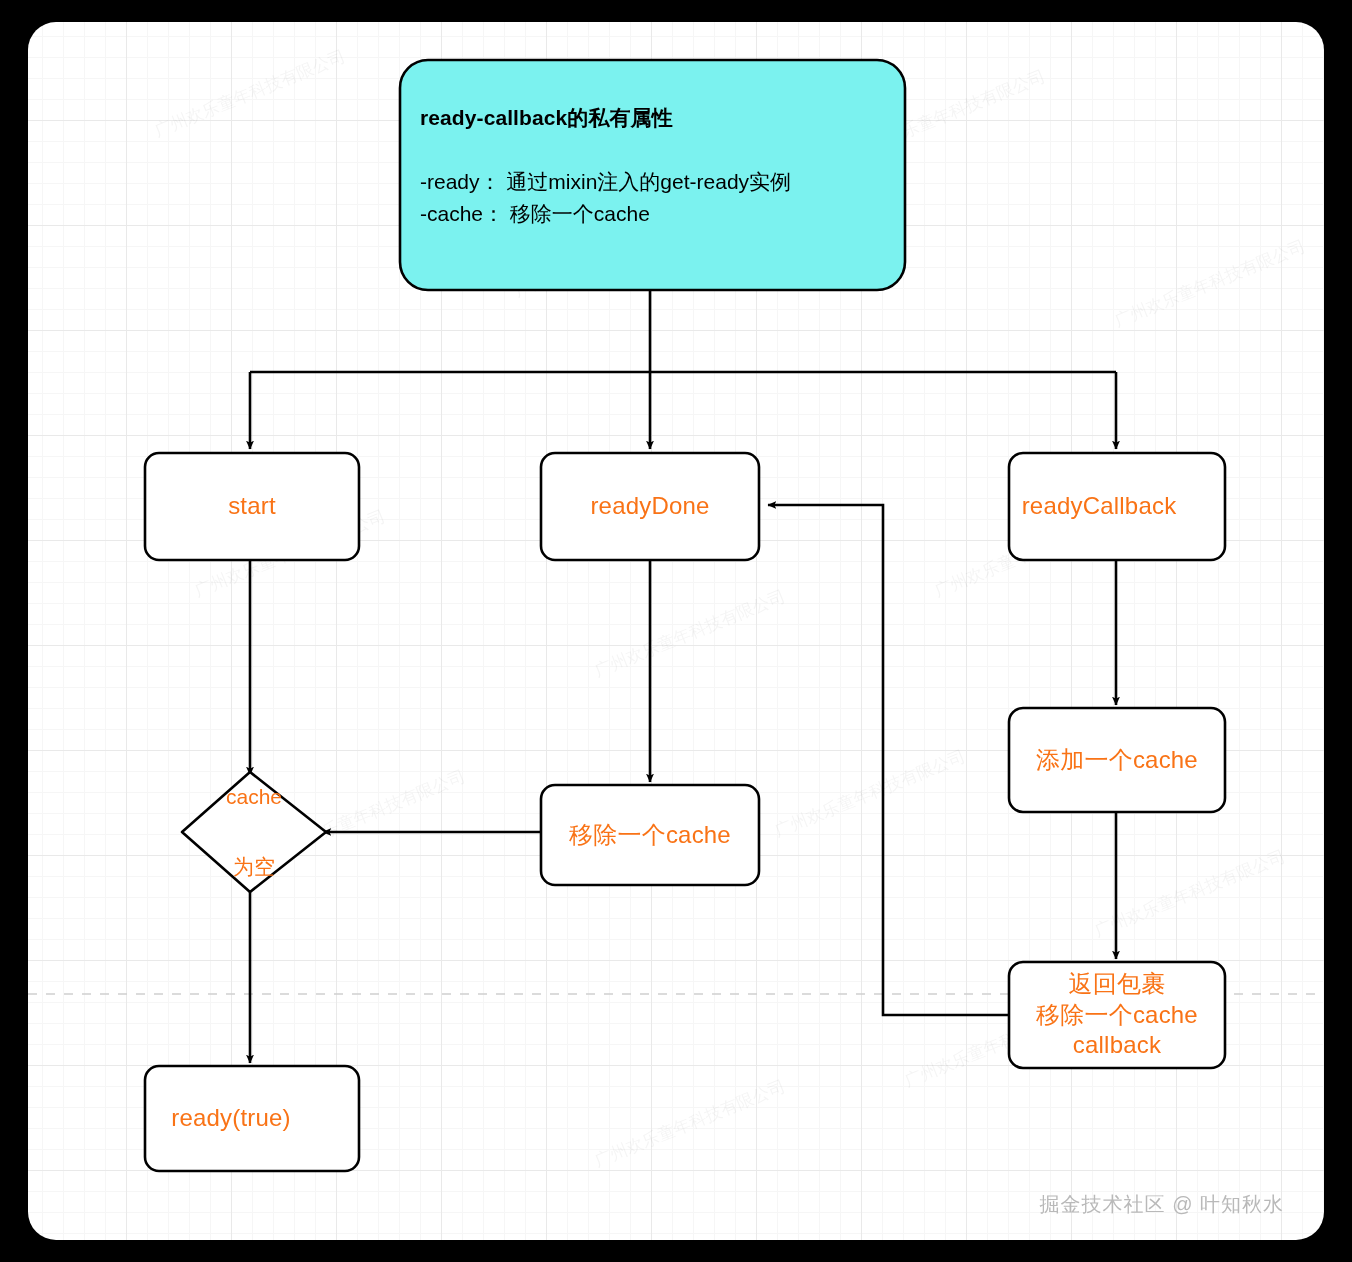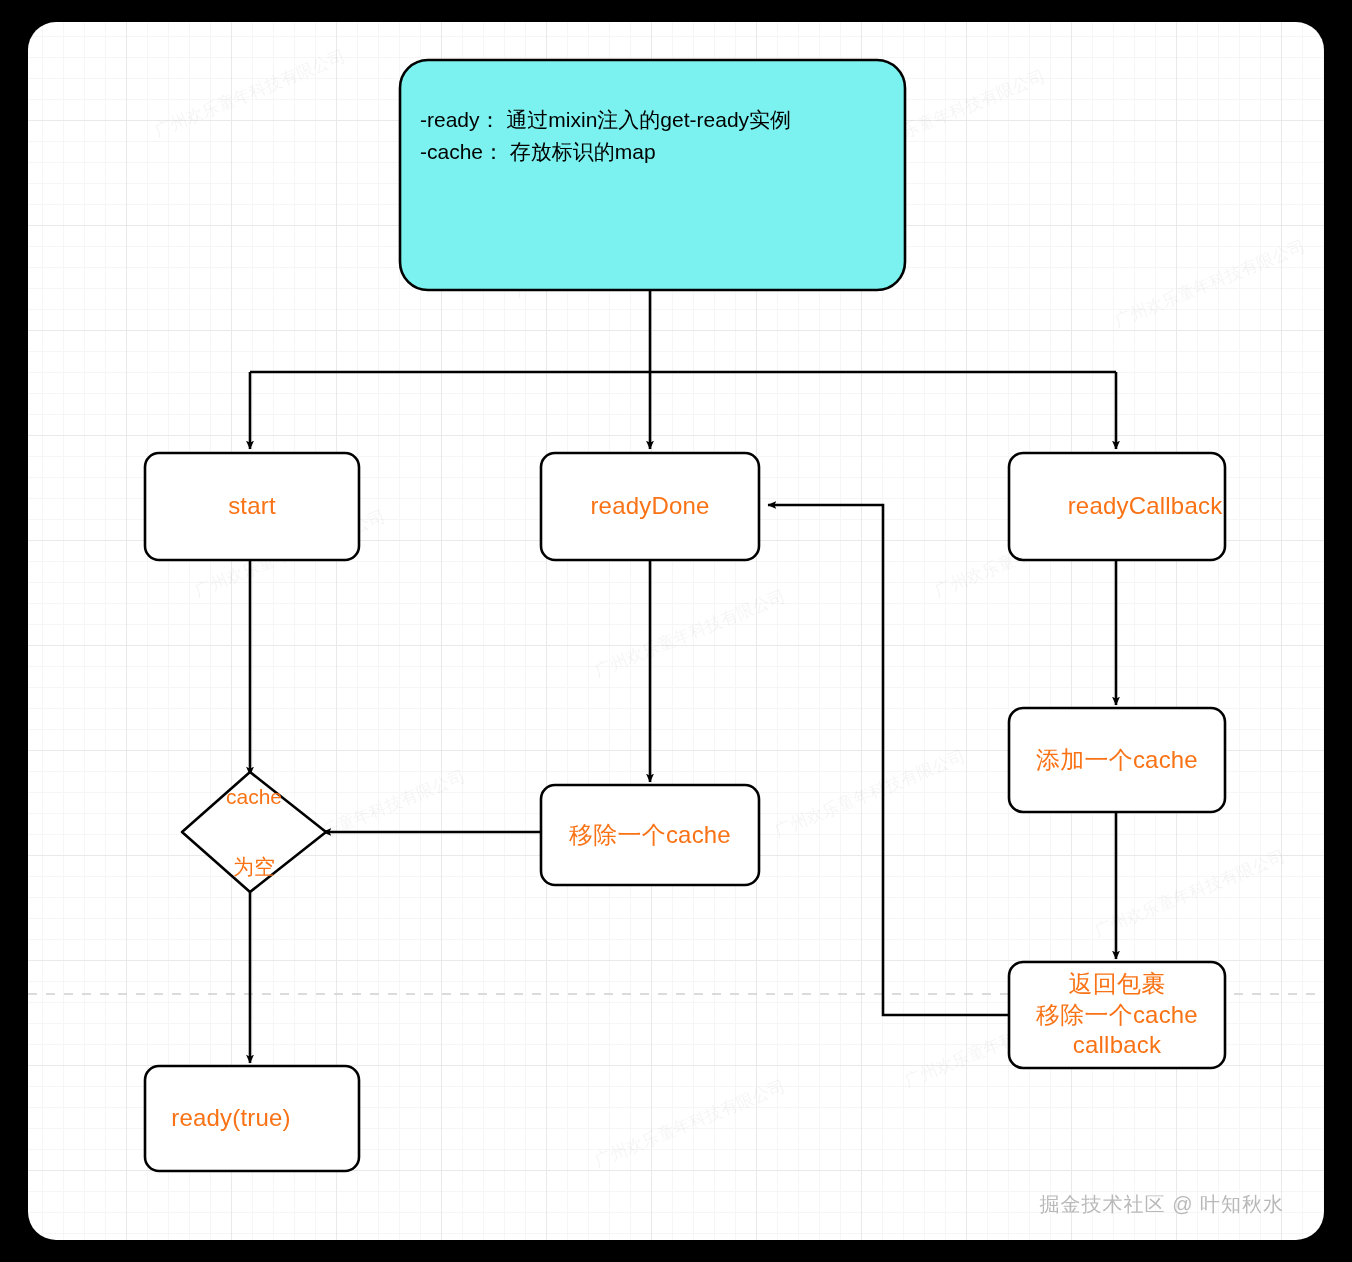--- a/index.html
+++ b/index.html
@@ -172,29 +172,30 @@
     <rect x="541" y="785" width="218" height="100" rx="14" ry="14" fill="#ffffff" stroke="#000000" stroke-width="2.6"></rect>
 
     <path d="M 250 772 L 326 832 L 250 892 L 182 832 Z" fill="#ffffff" stroke="#000000" stroke-width="2.6" stroke-linejoin="round"></path>
 
     <rect x="1009" y="962" width="216" height="106" rx="14" ry="14" fill="#ffffff" stroke="#000000" stroke-width="2.6"></rect>
 
     <rect x="145" y="1066" width="214" height="105" rx="14" ry="14" fill="#ffffff" stroke="#000000" stroke-width="2.6"></rect>
   </svg>
 
   <div class="note-box-text">
+    <div class="note-title">ready-callback的私有属性</div>
     <div class="note-line">-ready： 通过mixin注入的get-ready实例</div>
-    <div class="note-line">-cache： 存放标识的map</div>
+    <div class="note-line">-cache： 移除一个cache</div>
   </div>
 
   <div class="node-text plain-node-label" style="left:145px; top:453px; width:214px; height:107px;">start</div>
 
   <div class="node-text plain-node-label" style="left:541px; top:453px; width:218px; height:107px;">readyDone</div>
 
-  <div class="node-text plain-node-label" style="left:1009px; top:453px; width:180px; height:107px;padding-left:46px;">readyCallback</div>
+  <div class="node-text plain-node-label" style="left:1009px; top:453px; width:180px; height:107px;">readyCallback</div>
 
   <div class="node-text plain-node-label" style="left:1009px; top:708px; width:216px; height:104px;">添加一个cache</div>
 
   <div class="node-text plain-node-label" style="left:541px; top:785px; width:218px; height:100px;border-radius:20px;">移除一个cache</div>
 
   <div class="node-text diamond-label" style="left:182px; top:772px; width:144px; height:120px;">
     <span>cache</span>
     <span>为空</span>
   </div>
 

